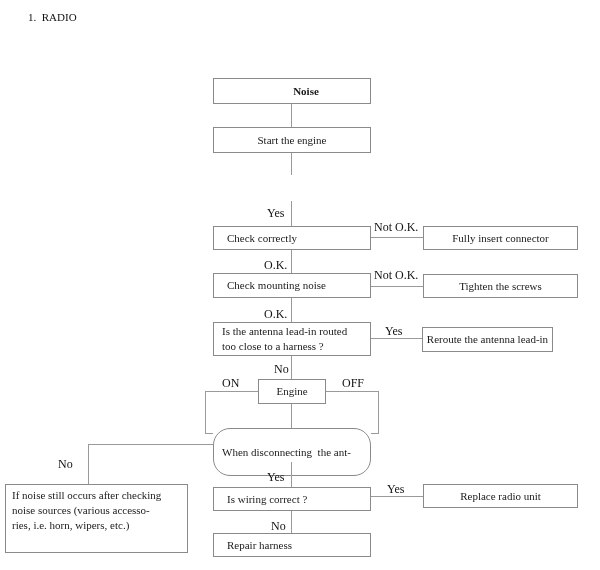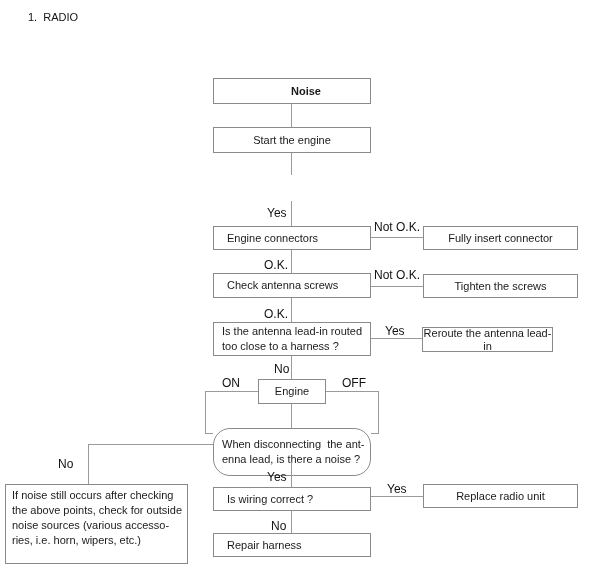--- a/index.html
+++ b/index.html
@@ -4,21 +4,21 @@
 <style>
   :root{
     --bg:#ffffff;
     --border:#8a8a8a;
     --line:#9a9a9a;
     --text:#1a1a1a;
   }
   html,body{margin:0;padding:0;background:#fff;}
   .canvas{
     position:relative;width:600px;height:570px;background:var(--bg);
-    font-family:Liberation Sans, sans-serif;color:var(--text);overflow:hidden;
+    font-family:Liberation Serif, serif;color:var(--text);overflow:hidden;
   }
   .title{
     position:absolute;left:28px;top:11px;font-size:11px;white-space:pre;color:#111;
   }
   .node{
     position:absolute;box-sizing:border-box;border:1px solid var(--border);
     background:#fff;font-size:11px;display:flex;align-items:center;line-height:13px;
   }
   .node.center{justify-content:center;text-align:center;}
   .node.left{padding-left:13px;}
@@ -41,39 +41,38 @@
   <div class="node center" style="left:213px;top:78px;width:158px;height:26px;padding-left:28px;">
     <span class="bold">Noise</span>
   </div>
 
   <div class="node center" style="left:213px;top:127px;width:158px;height:26px;">
     <span>Start the engine</span>
   </div>
 
 
   <div class="node left" style="left:213px;top:226px;width:158px;height:24px;">
-    <span>Engine connectors</span>
+    <span>Check correctly</span>
   </div>
 
   <div class="node left" style="left:213px;top:273px;width:158px;height:25px;">
-    <span>Check antenna screws</span>
+    <span>Check mounting noise</span>
   </div>
 
   <div class="node multi" style="left:213px;top:322px;width:158px;height:34px;">
     <span class="bx-line">Is the antenna lead-in routed</span>
     <span class="bx-line">too close to a harness ?</span>
   </div>
 
   <div class="node center" style="left:258px;top:379px;width:68px;height:25px;">
     <span>Engine</span>
   </div>
 
   <div class="node multi" style="left:213px;top:428px;width:158px;height:48px;border-radius:17px;">
     <span class="bx-line">When disconnecting  the ant-</span>
-    <span class="bx-line">enna lead, is there a noise ?</span>
   </div>
 
   <div class="node left" style="left:213px;top:533px;width:158px;height:24px;">
     <span>Repair harness</span>
   </div>
 
   <div class="node left" style="left:213px;top:487px;width:158px;height:24px;">
     <span>Is wiring correct ?</span>
   </div>
 
@@ -86,23 +85,22 @@
   </div>
 
   <div class="node center" style="left:422px;top:327px;width:131px;height:25px;">
     <span>Reroute the antenna lead-in</span>
   </div>
 
   <div class="node center" style="left:423px;top:484px;width:155px;height:24px;">
     <span>Replace radio unit</span>
   </div>
 
-  <div class="node note" style="left:5px;top:484px;width:183px;height:80px;display:block;">
+  <div class="node note" style="left:5px;top:484px;width:183px;height:69px;display:block;">
     <span class="bx-line">If noise still occurs after checking</span>
-    <span class="bx-line">the above points, check for outside</span>
     <span class="bx-line">noise sources (various accesso-</span>
     <span class="bx-line">ries, i.e. horn, wipers, etc.)</span>
   </div>
 
   <div class="vline" style="left:291px;top:104px;height:23px;"></div>
   <div class="vline" style="left:291px;top:153px;height:22px;"></div>
   <div class="vline" style="left:291px;top:201px;height:25px;"></div>
   <div class="vline" style="left:291px;top:250px;height:23px;"></div>
   <div class="vline" style="left:291px;top:298px;height:24px;"></div>
   <div class="vline" style="left:291px;top:356px;height:23px;"></div>

